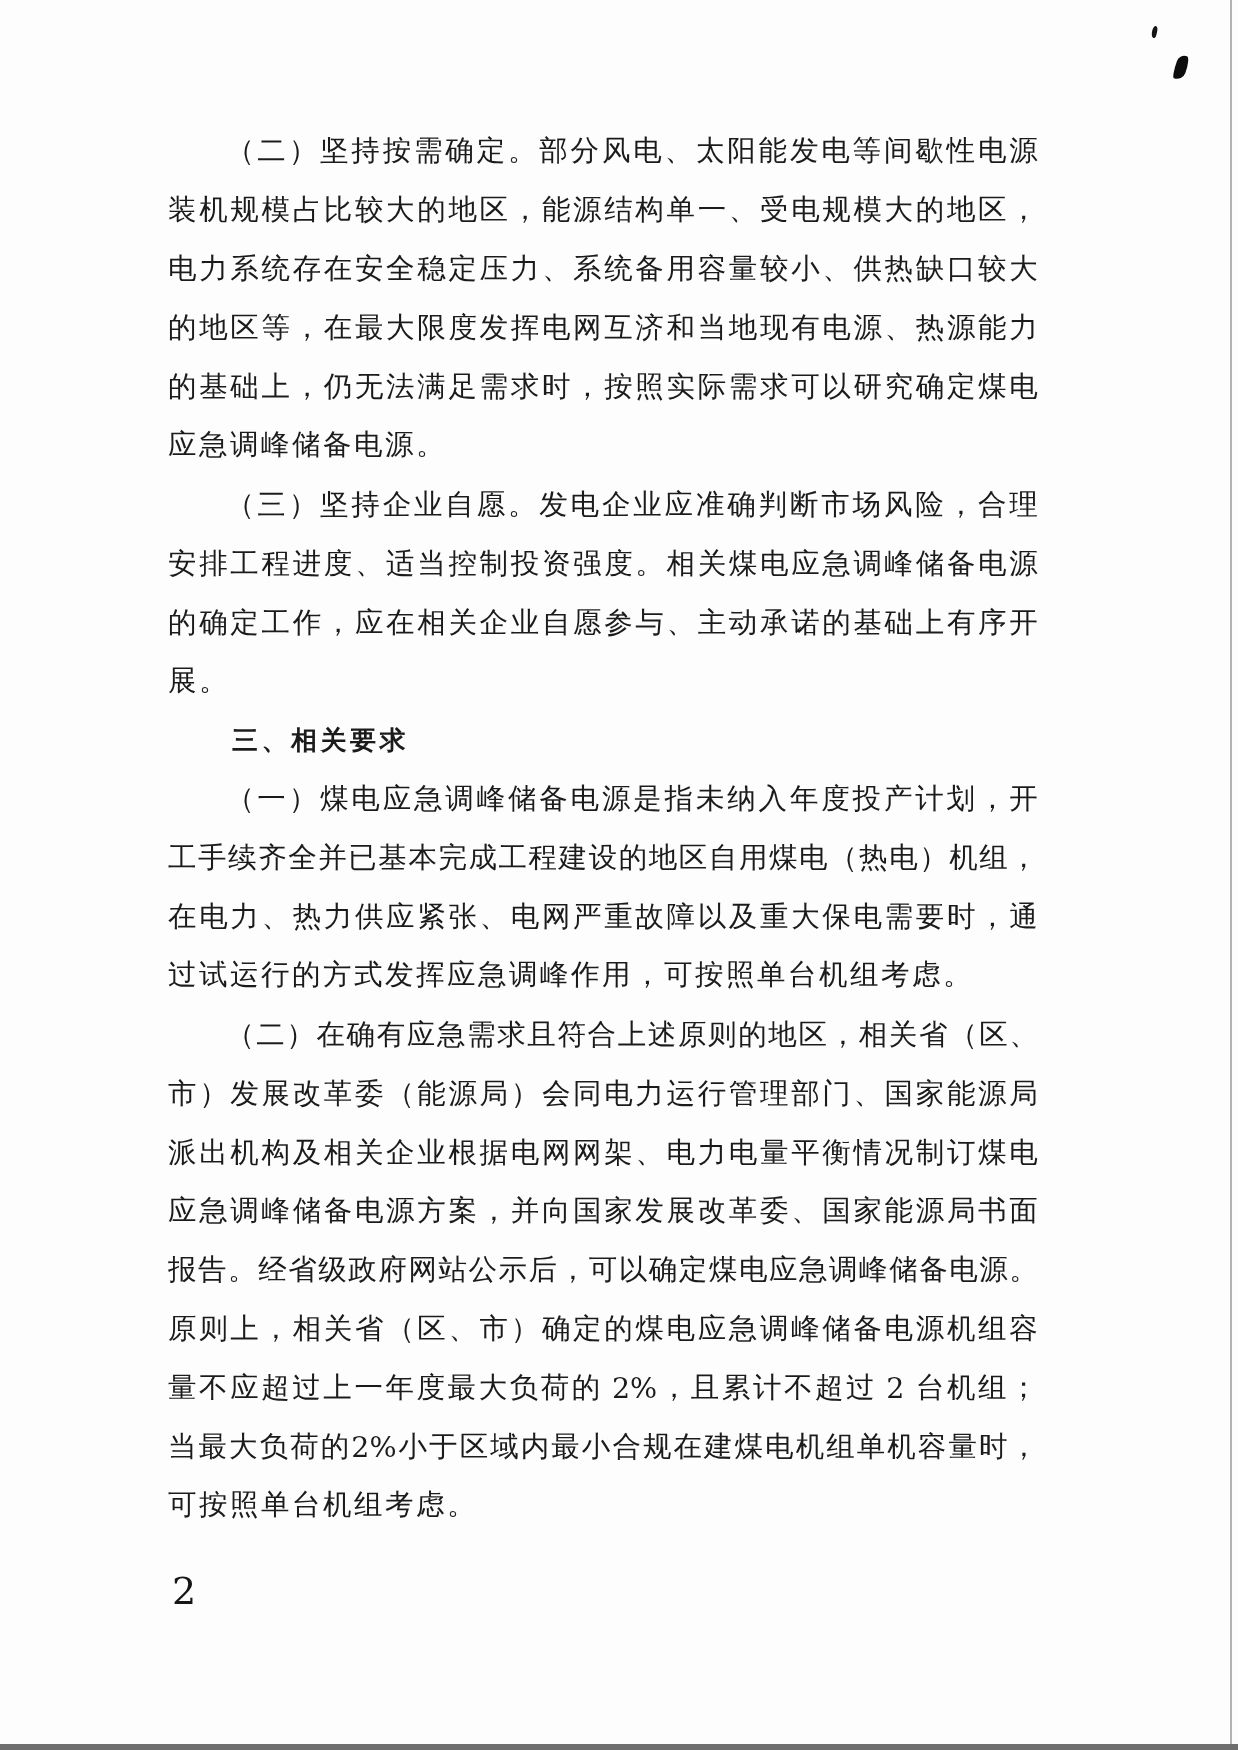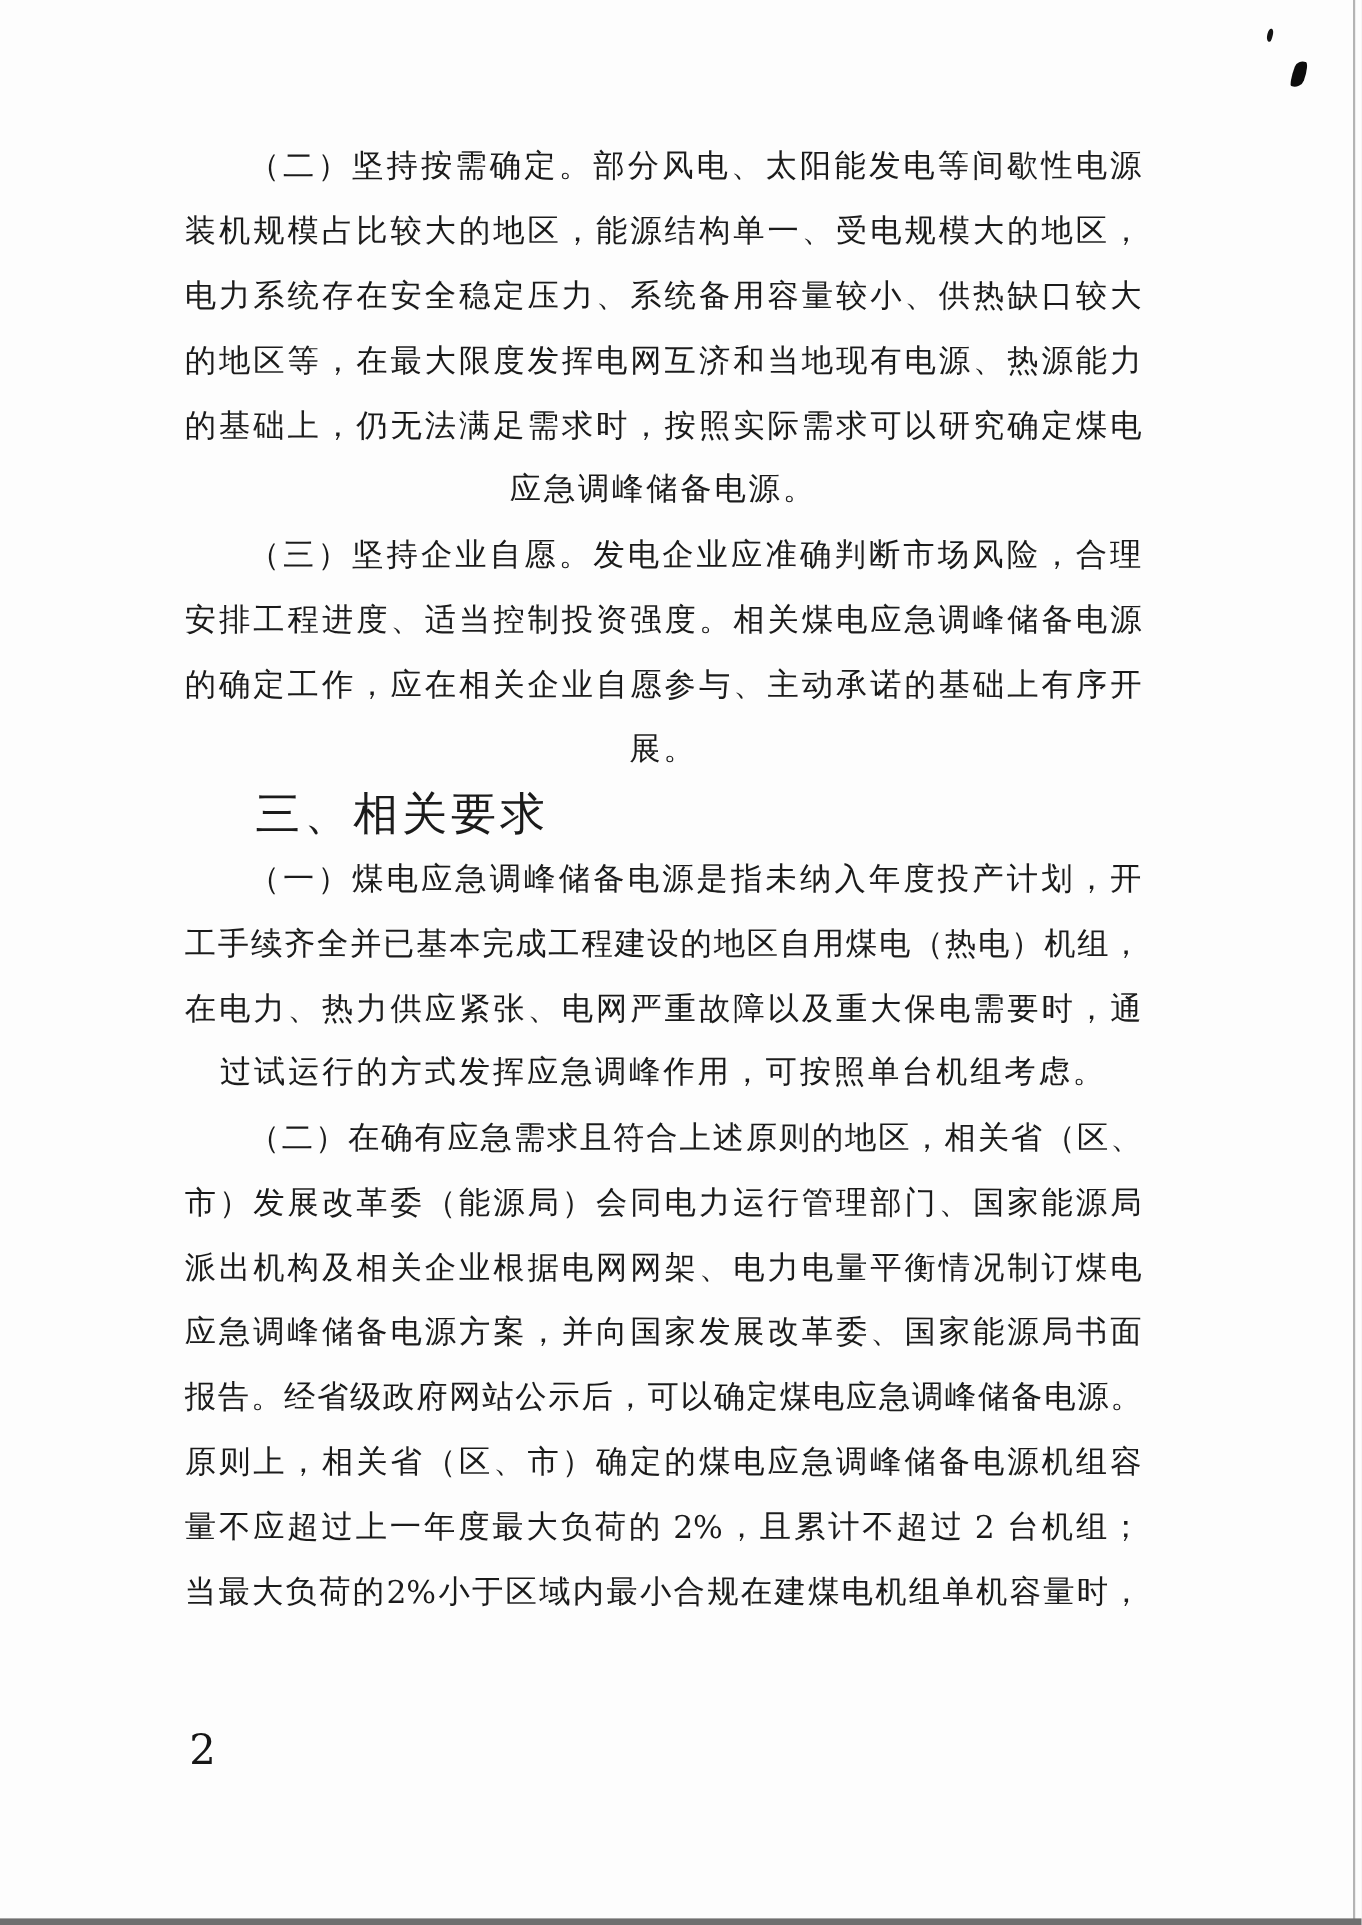--- a/index.html
+++ b/index.html
@@ -31,29 +31,29 @@
     display: flex;
     justify-content: space-between;
     align-items: center;
   }
   .jline span { white-space: pre; }
   .jline.indent { padding-left: 58px; }
   
   .plain {
     line-height: 58.9px;
     letter-spacing: 2.5px;
-    text-align: center;
+    text-align: left;
     white-space: nowrap;
   }
   .heading {
     line-height: 58.9px;
     padding-left: 64px;
     font-family: "DejaVu Sans", "Liberation Sans", sans-serif;
-    font-weight: 400;
-    font-size: 41px;
+    font-weight: 700;
+    font-size: 26px;
     letter-spacing: 3.5px;
     white-space: nowrap;
   }
   .page-number {
     position: absolute;
     left: 172px;
     top: 1572px;
     font-size: 38px;
     color: #161616;
     line-height: 1;
@@ -669,17 +669,18 @@
         <span>电</span>
         <span>机</span>
         <span>组</span>
         <span>单</span>
         <span>机</span>
         <span>容</span>
         <span>量</span>
         <span>时</span>
         <span>，</span>
       </div>
+    <div class="line plain">可按照单台机组考虑。</div>
   </div>
 
   <div class="page-number">2</div>
 
 </div>
 
 </body></html>

